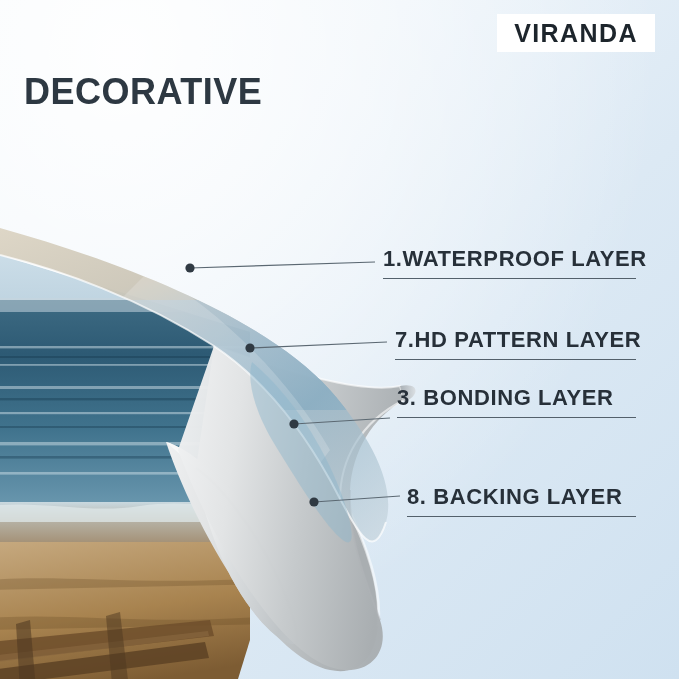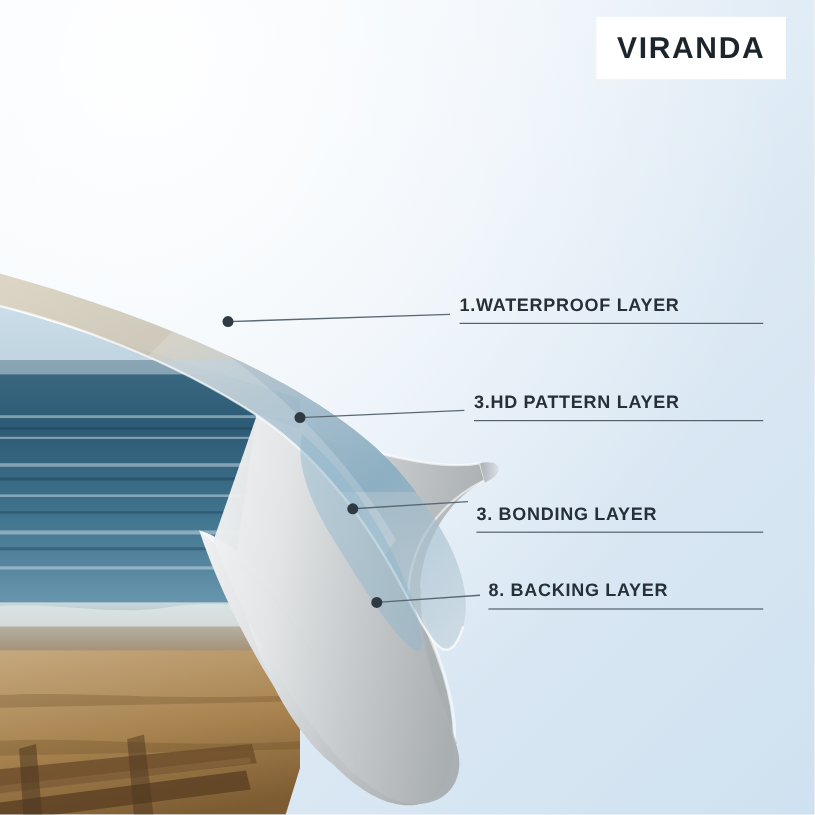--- a/index.html
+++ b/index.html
@@ -50,21 +50,21 @@
     color: #2d3842;
     letter-spacing: 0.5px;
   }
   .title .l2 { display: block; }
 
   .brand-box {
     position: absolute;
     right: 24px;
     top: 14px;
     width: 158px;
-    height: 52px;
+    height: 38px;
     background: #ffffff;
     display: flex;
     align-items: center;
     justify-content: center;
   }
   .brand-box .brand-text {
     font-size: 25px;
     font-weight: bold;
     letter-spacing: 1.4px;
     color: #1d252c;
@@ -76,44 +76,45 @@
     left: 0;
     top: 150px;
     width: 679px;
     height: 529px;
   }
 
   
   .callout {
     position: absolute;
     color: #273039;
-    font-size: 15px;
+    font-size: 22px;
     font-weight: bold;
     letter-spacing: 0.6px;
     white-space: nowrap;
   }
   .callout .rule {
     position: absolute;
     left: 0;
     bottom: -7px;
     height: 1.5px;
     background: #53606b;
   }
   .c1 { left: 383px; top: 246px; }
   .c2 { left: 395px; top: 327px; }
-  .c3 { left: 397px; top: 420px; }
+  .c3 { left: 397px; top: 385px; }
   .c4 { left: 407px; top: 484px; }
 </style>
 </head>
 <body>
 
 <div id="stage">
 
 
   <div class="title">
+    <span>DECORATIVE</span>
   </div>
 
   <div class="brand-box">
     <span class="brand-text">VIRANDA</span>
   </div>
 
   <svg id="art" viewBox="0 0 679 529">
     <defs>
 
       <linearGradient id="skyGrad" x1="0" y1="0" x2="0" y2="1">
@@ -282,21 +283,21 @@
       <circle cx="294" cy="274" r="4.6"></circle>
       <circle cx="314" cy="352" r="4.6"></circle>
     </g>
   </svg>
 
   <div class="callout c1">
     <span>1.WATERPROOF LAYER</span>
     <span class="rule" style="width:253px"></span>
   </div>
   <div class="callout c2">
-    <span>3.HD PATTERN LAYER</span>
+    <span>7.HD PATTERN LAYER</span>
     <span class="rule" style="width:241px"></span>
   </div>
   <div class="callout c3">
     <span>3. BONDING LAYER</span>
     <span class="rule" style="width:239px"></span>
   </div>
   <div class="callout c4">
     <span>8. BACKING LAYER</span>
     <span class="rule" style="width:229px"></span>
   </div>

